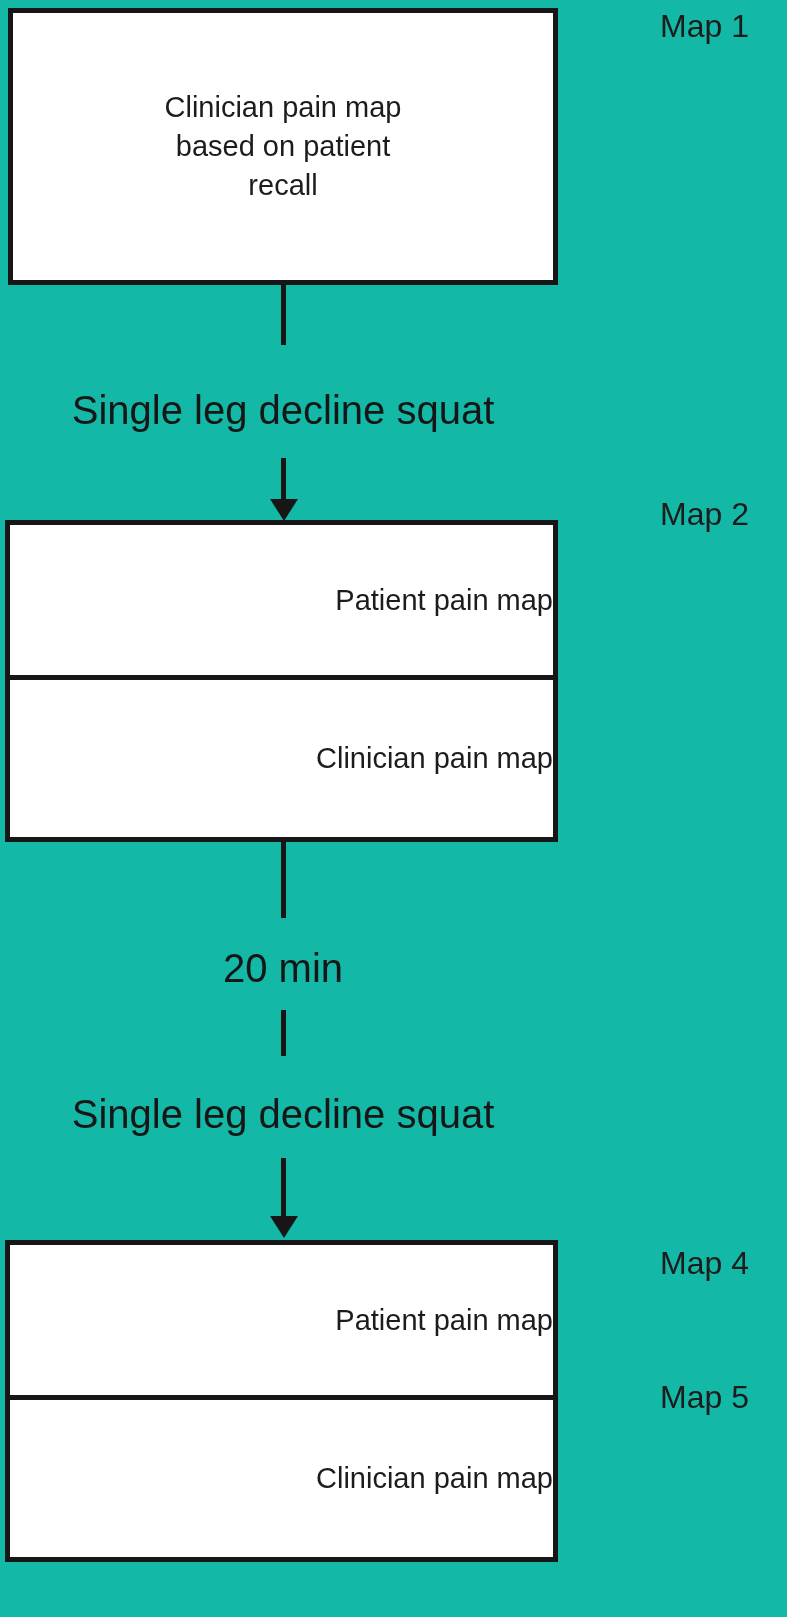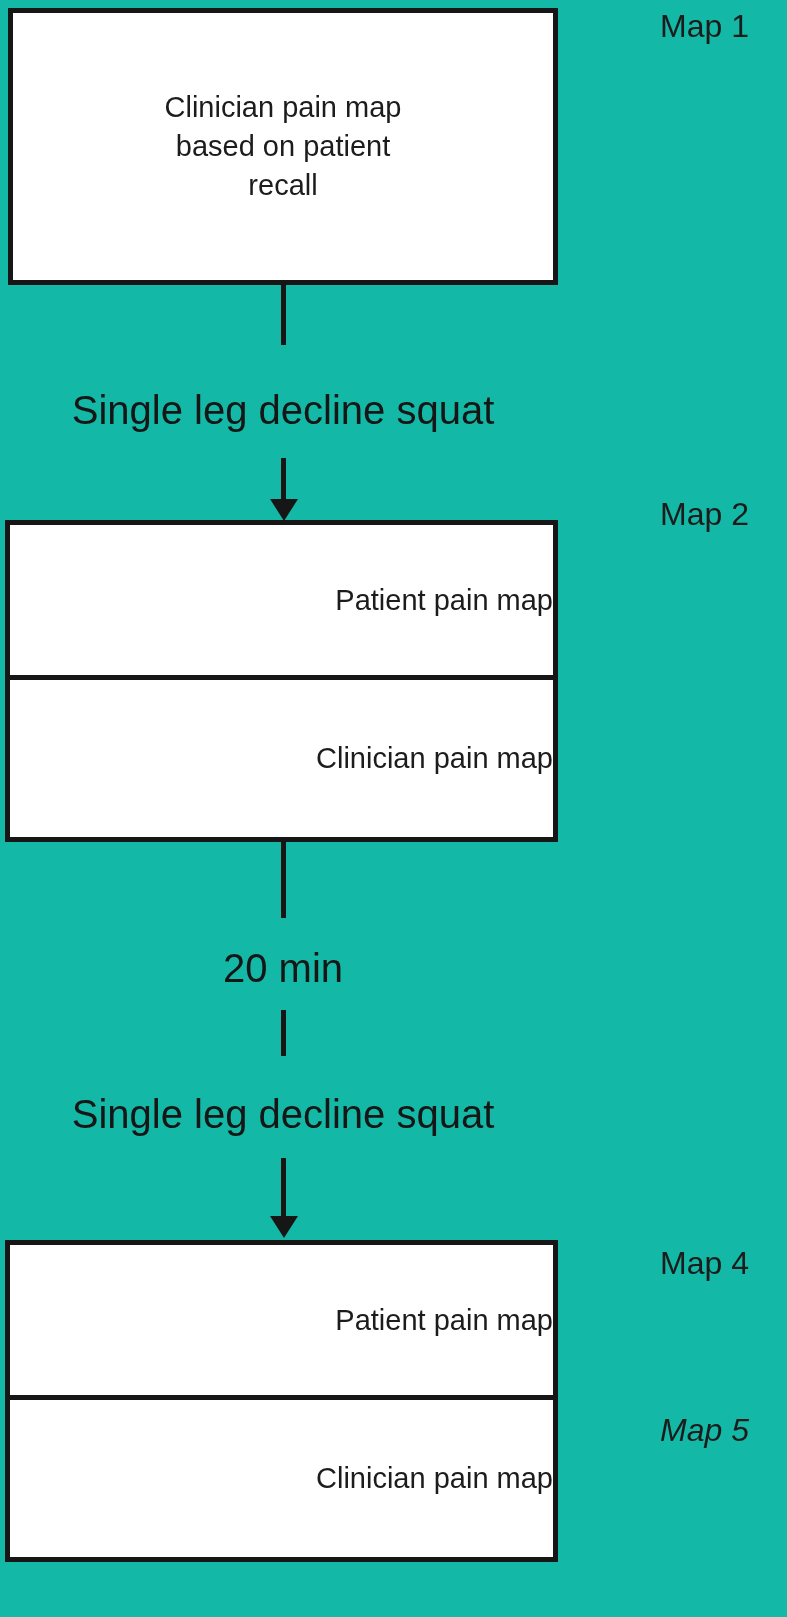--- a/index.html
+++ b/index.html
@@ -127,17 +127,17 @@
     <div class="stacked-cell" style="height:150px;">
       <div class="box-text">Patient pain map</div>
     </div>
     <div class="stacked-cell divided" style="height:162px;">
       <div class="box-text">Clinician pain map</div>
     </div>
   </div>
   <div class="map-label" style="top:1245px; height:150px;">
     <span>Map 4</span>
   </div>
-  <div class="map-label" style="top:1412px; height:157px;font-style:italic;">
+  <div class="map-label" style="top:1379px; height:157px;">
     <span>Map 5</span>
   </div>
 
 </div>
 
 </body></html>

